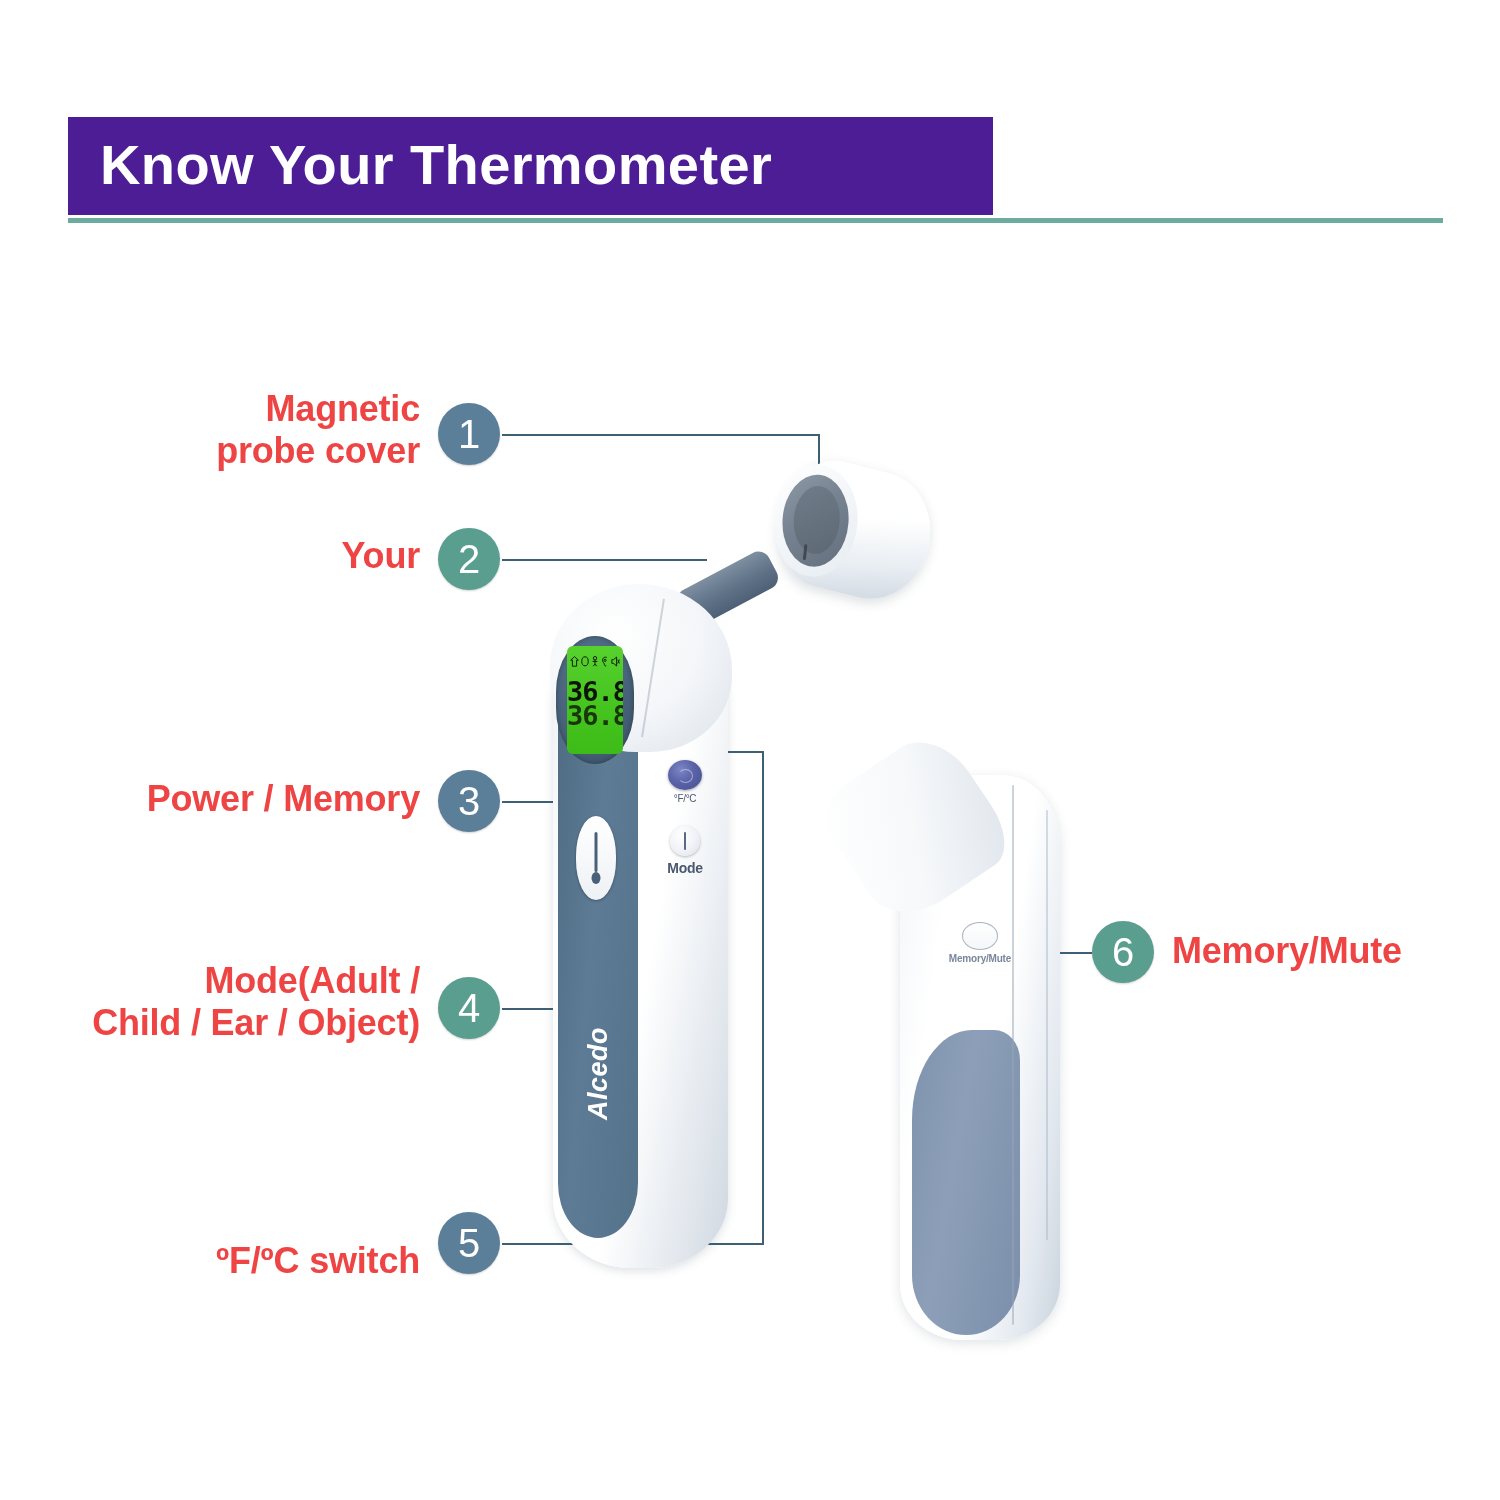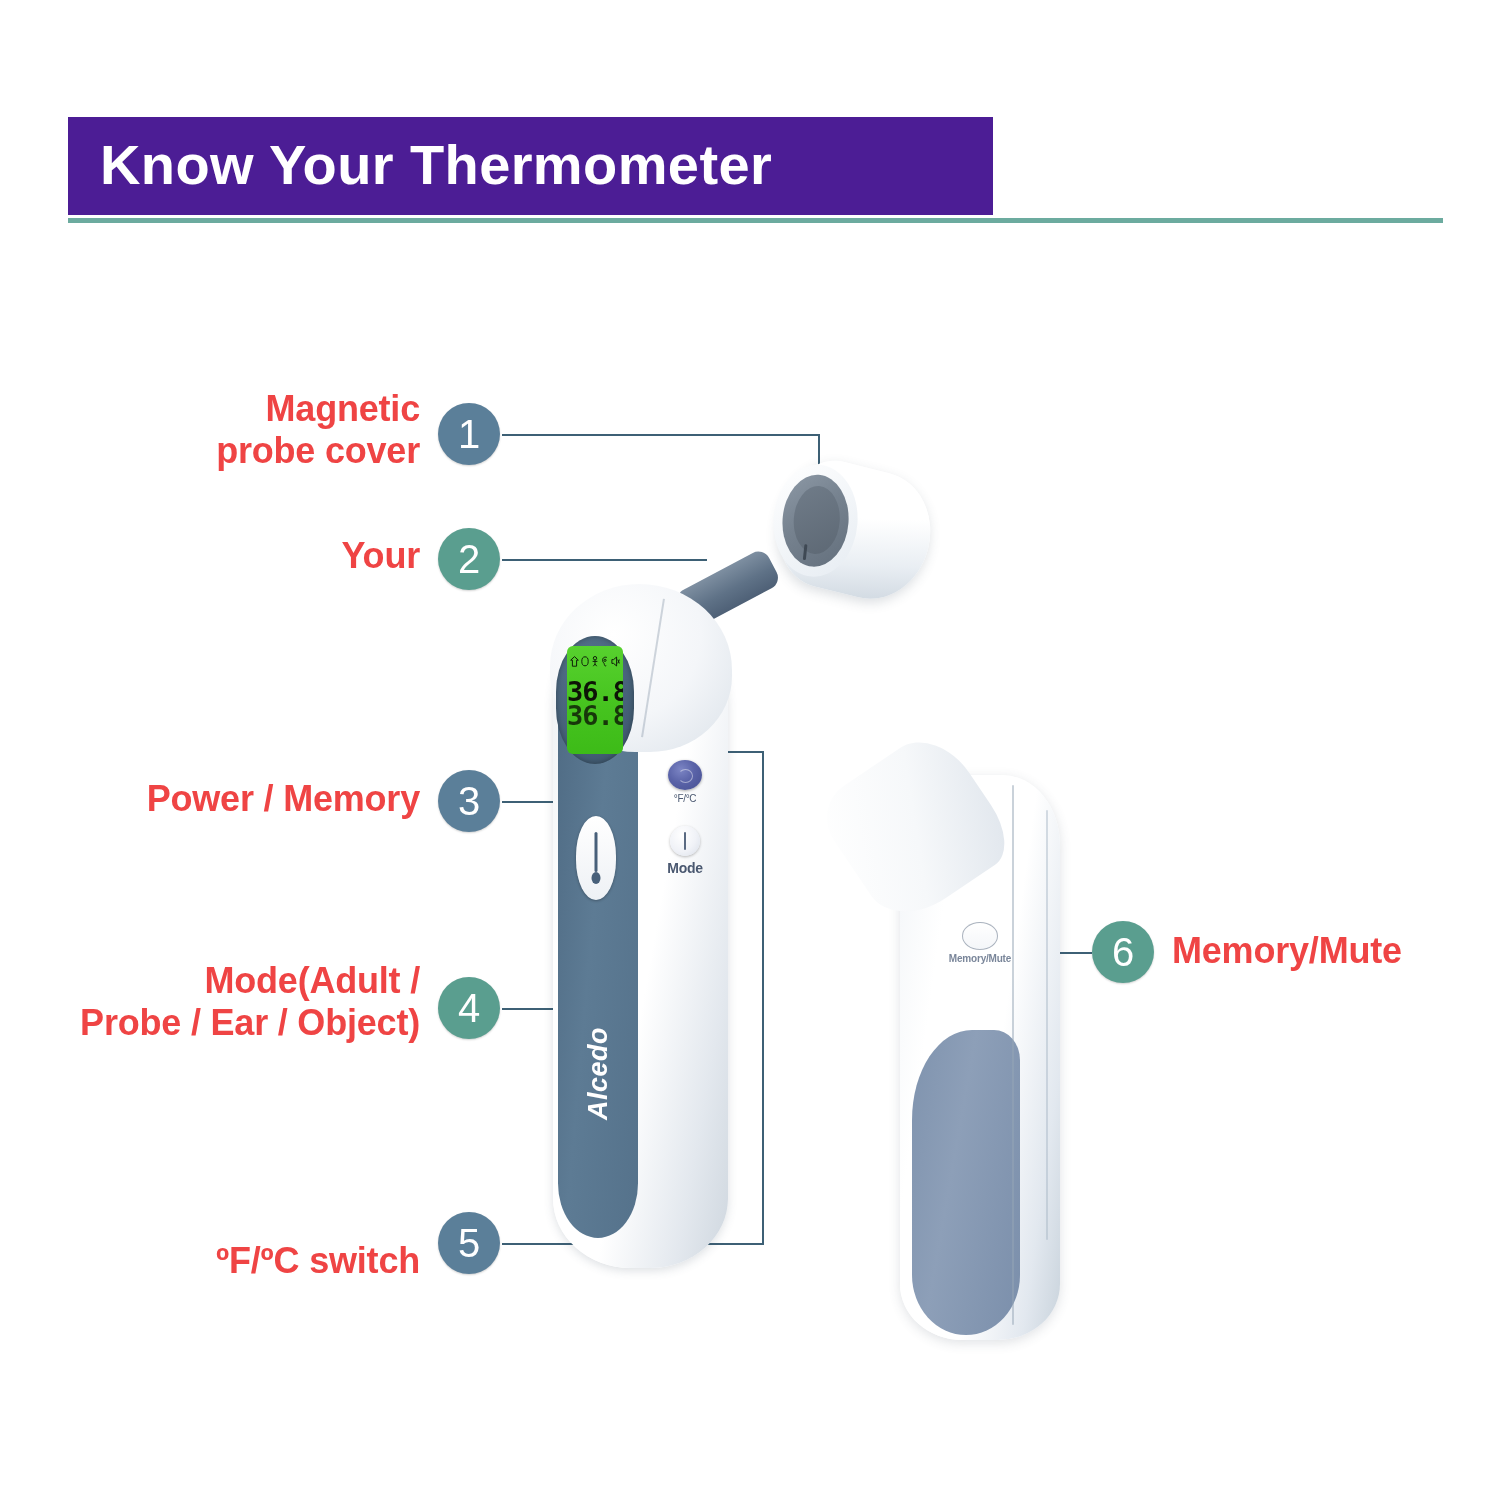--- a/index.html
+++ b/index.html
@@ -199,21 +199,21 @@
   <div class="badge teal" style="left:438px;top:528px;">
     <span>2</span>
   </div>
 
   <div class="clabel right" style="left:60px;top:778px;width:360px;">Power / Memory</div>
   <div class="badge blue" style="left:438px;top:770px;">
     <span>3</span>
   </div>
 
   <div class="clabel right" style="left:20px;top:960px;width:400px;">Mode(Adult /
-Probe / Ear / Object)</div>
+Child / Ear / Object)</div>
   <div class="badge teal" style="left:438px;top:977px;">
     <span>4</span>
   </div>
 
   <div class="clabel right" style="left:110px;top:1220px;width:310px;margin-top:20px;">ºF/ºC switch</div>
   <div class="badge blue" style="left:438px;top:1212px;">
     <span>5</span>
   </div>
 
   <div class="badge teal" style="left:1092px;top:921px;">

